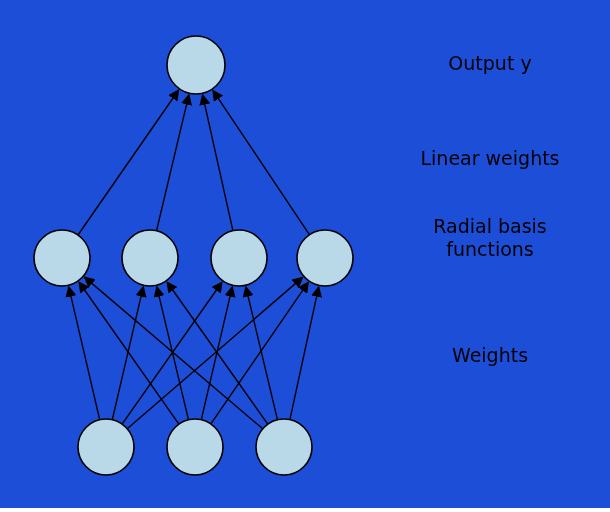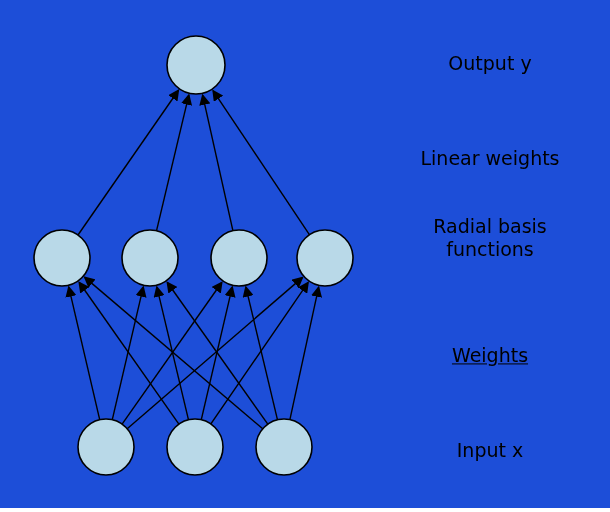--- a/index.html
+++ b/index.html
@@ -68,16 +68,15 @@
         <circle cx="325" cy="258" r="28" fill="#b9d9e8" stroke="#000000" stroke-width="1.6"></circle>
         <circle cx="106" cy="447" r="28" fill="#b9d9e8" stroke="#000000" stroke-width="1.6"></circle>
         <circle cx="195" cy="447" r="28" fill="#b9d9e8" stroke="#000000" stroke-width="1.6"></circle>
         <circle cx="284" cy="447" r="28" fill="#b9d9e8" stroke="#000000" stroke-width="1.6"></circle>
       </g>
   </svg>
 
   <div class="label" style="top: 64px;">Output y</div>
   <div class="label" style="top: 151px; margin-top: 8px;">Linear weights</div>
   <div class="label" style="top: 238px;">Radial basis functions</div>
-  <div class="label" style="top: 356px; text-decoration: underline;">Weights</div>
-  <div class="label" style="top: 451px;">Input x</div>
+  <div class="label" style="top: 356px;">Weights</div>
 
 </div>
 
 </body></html>

